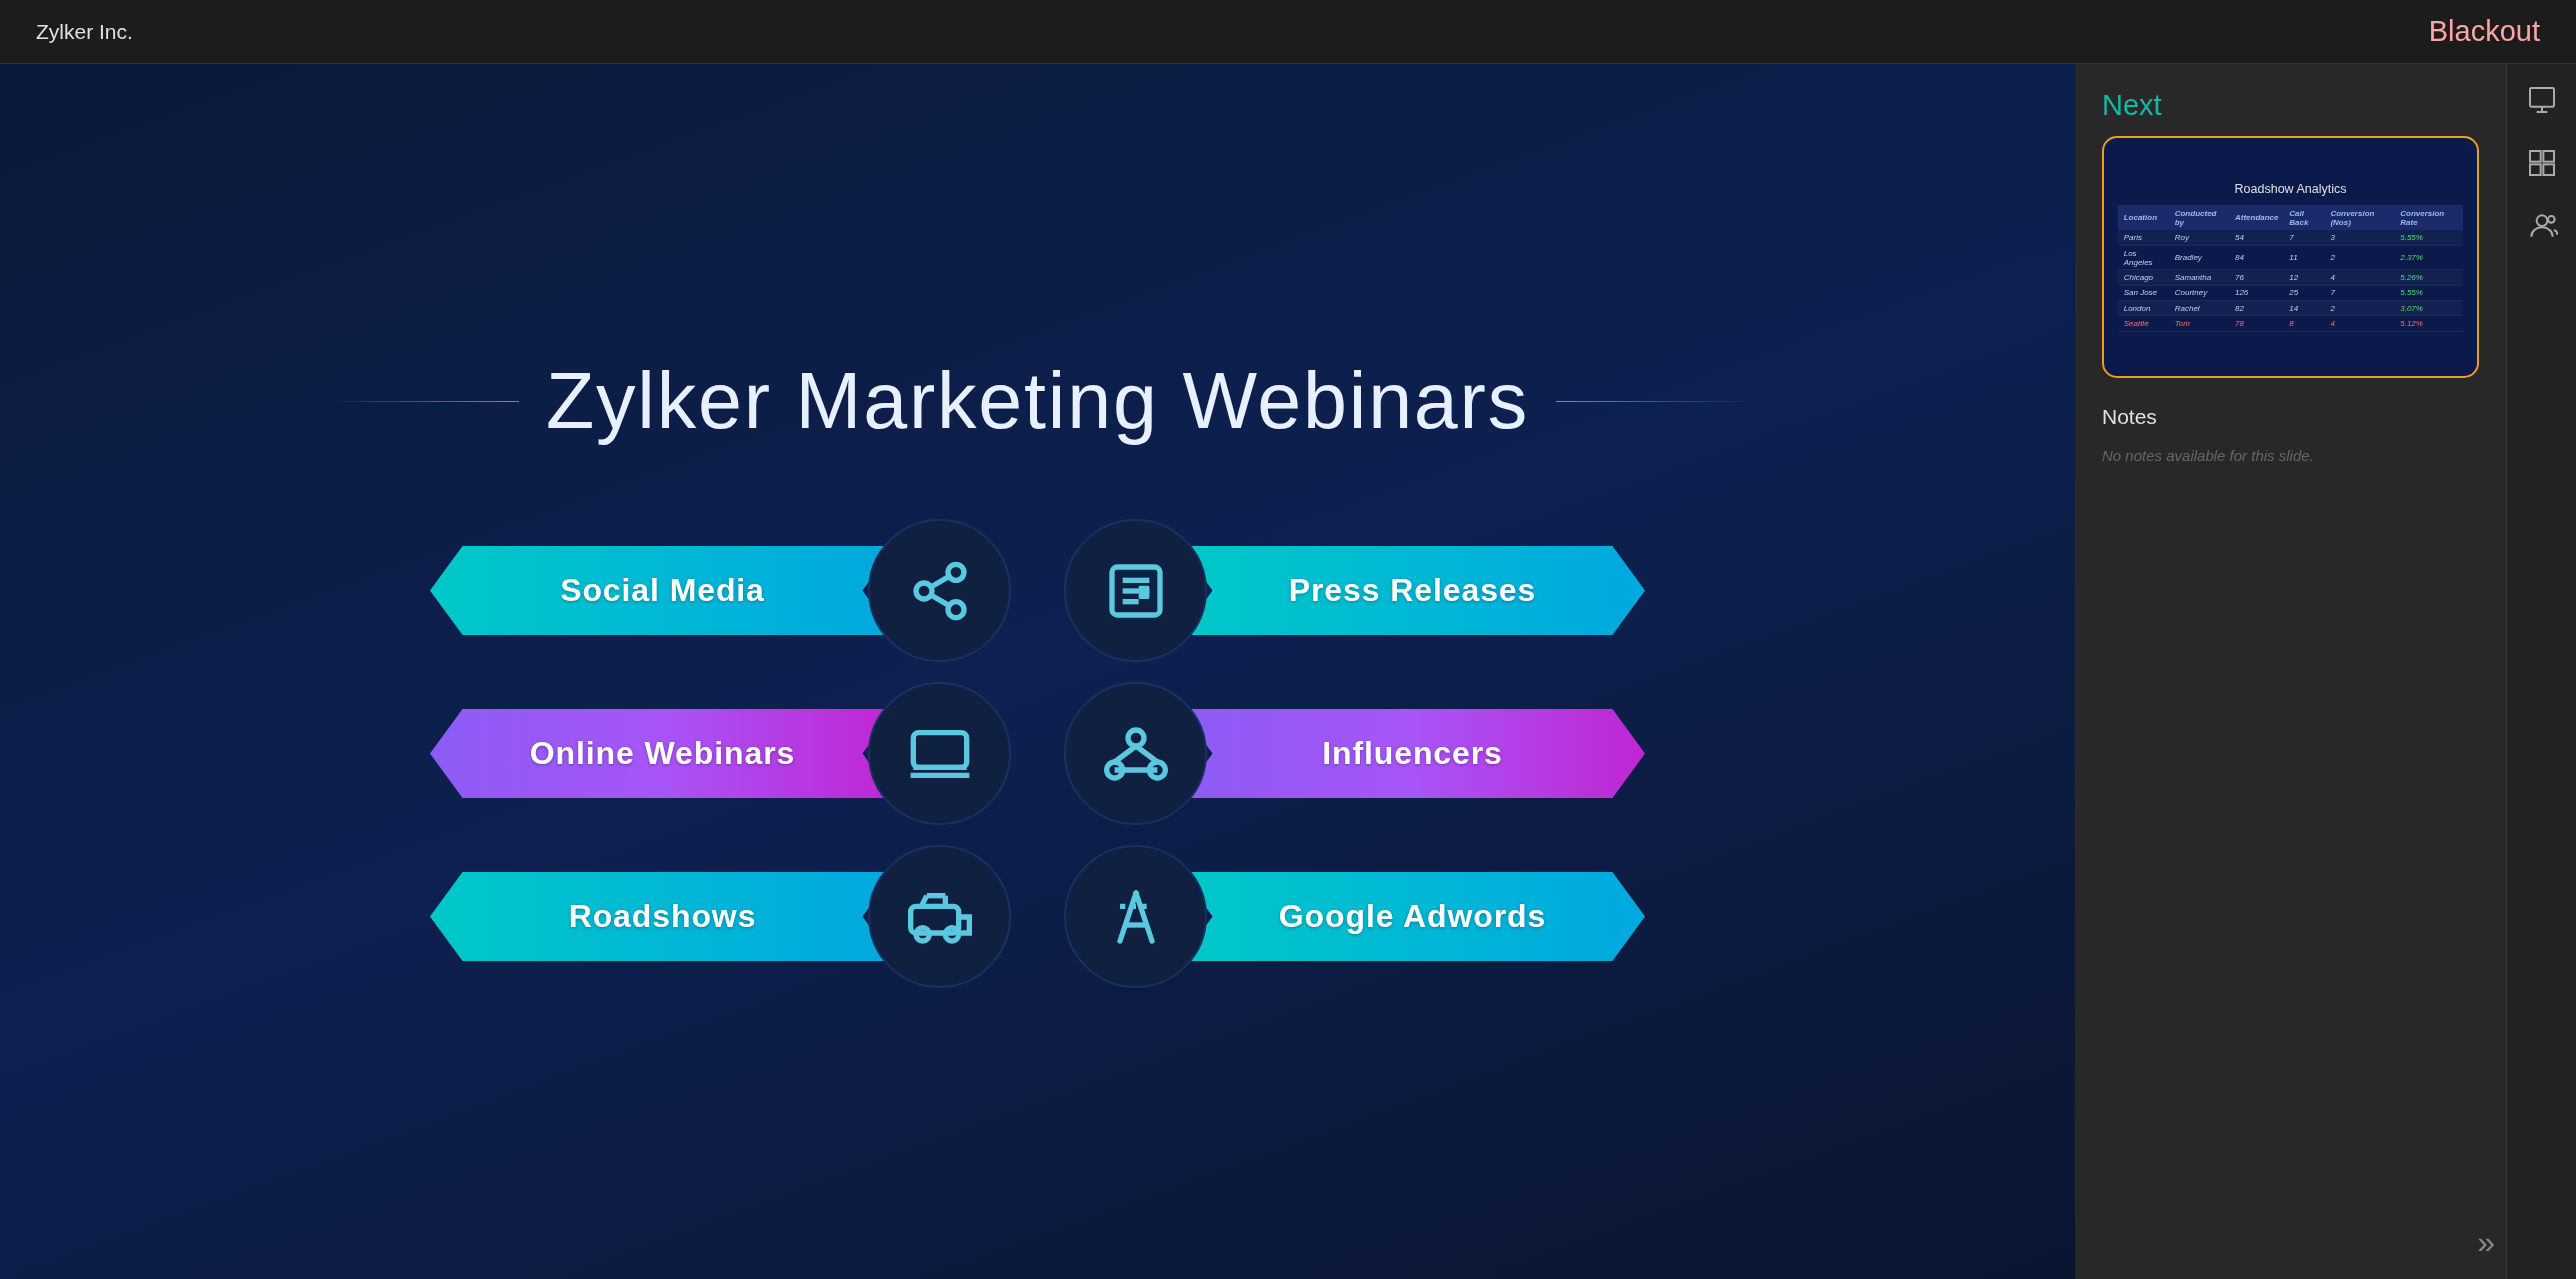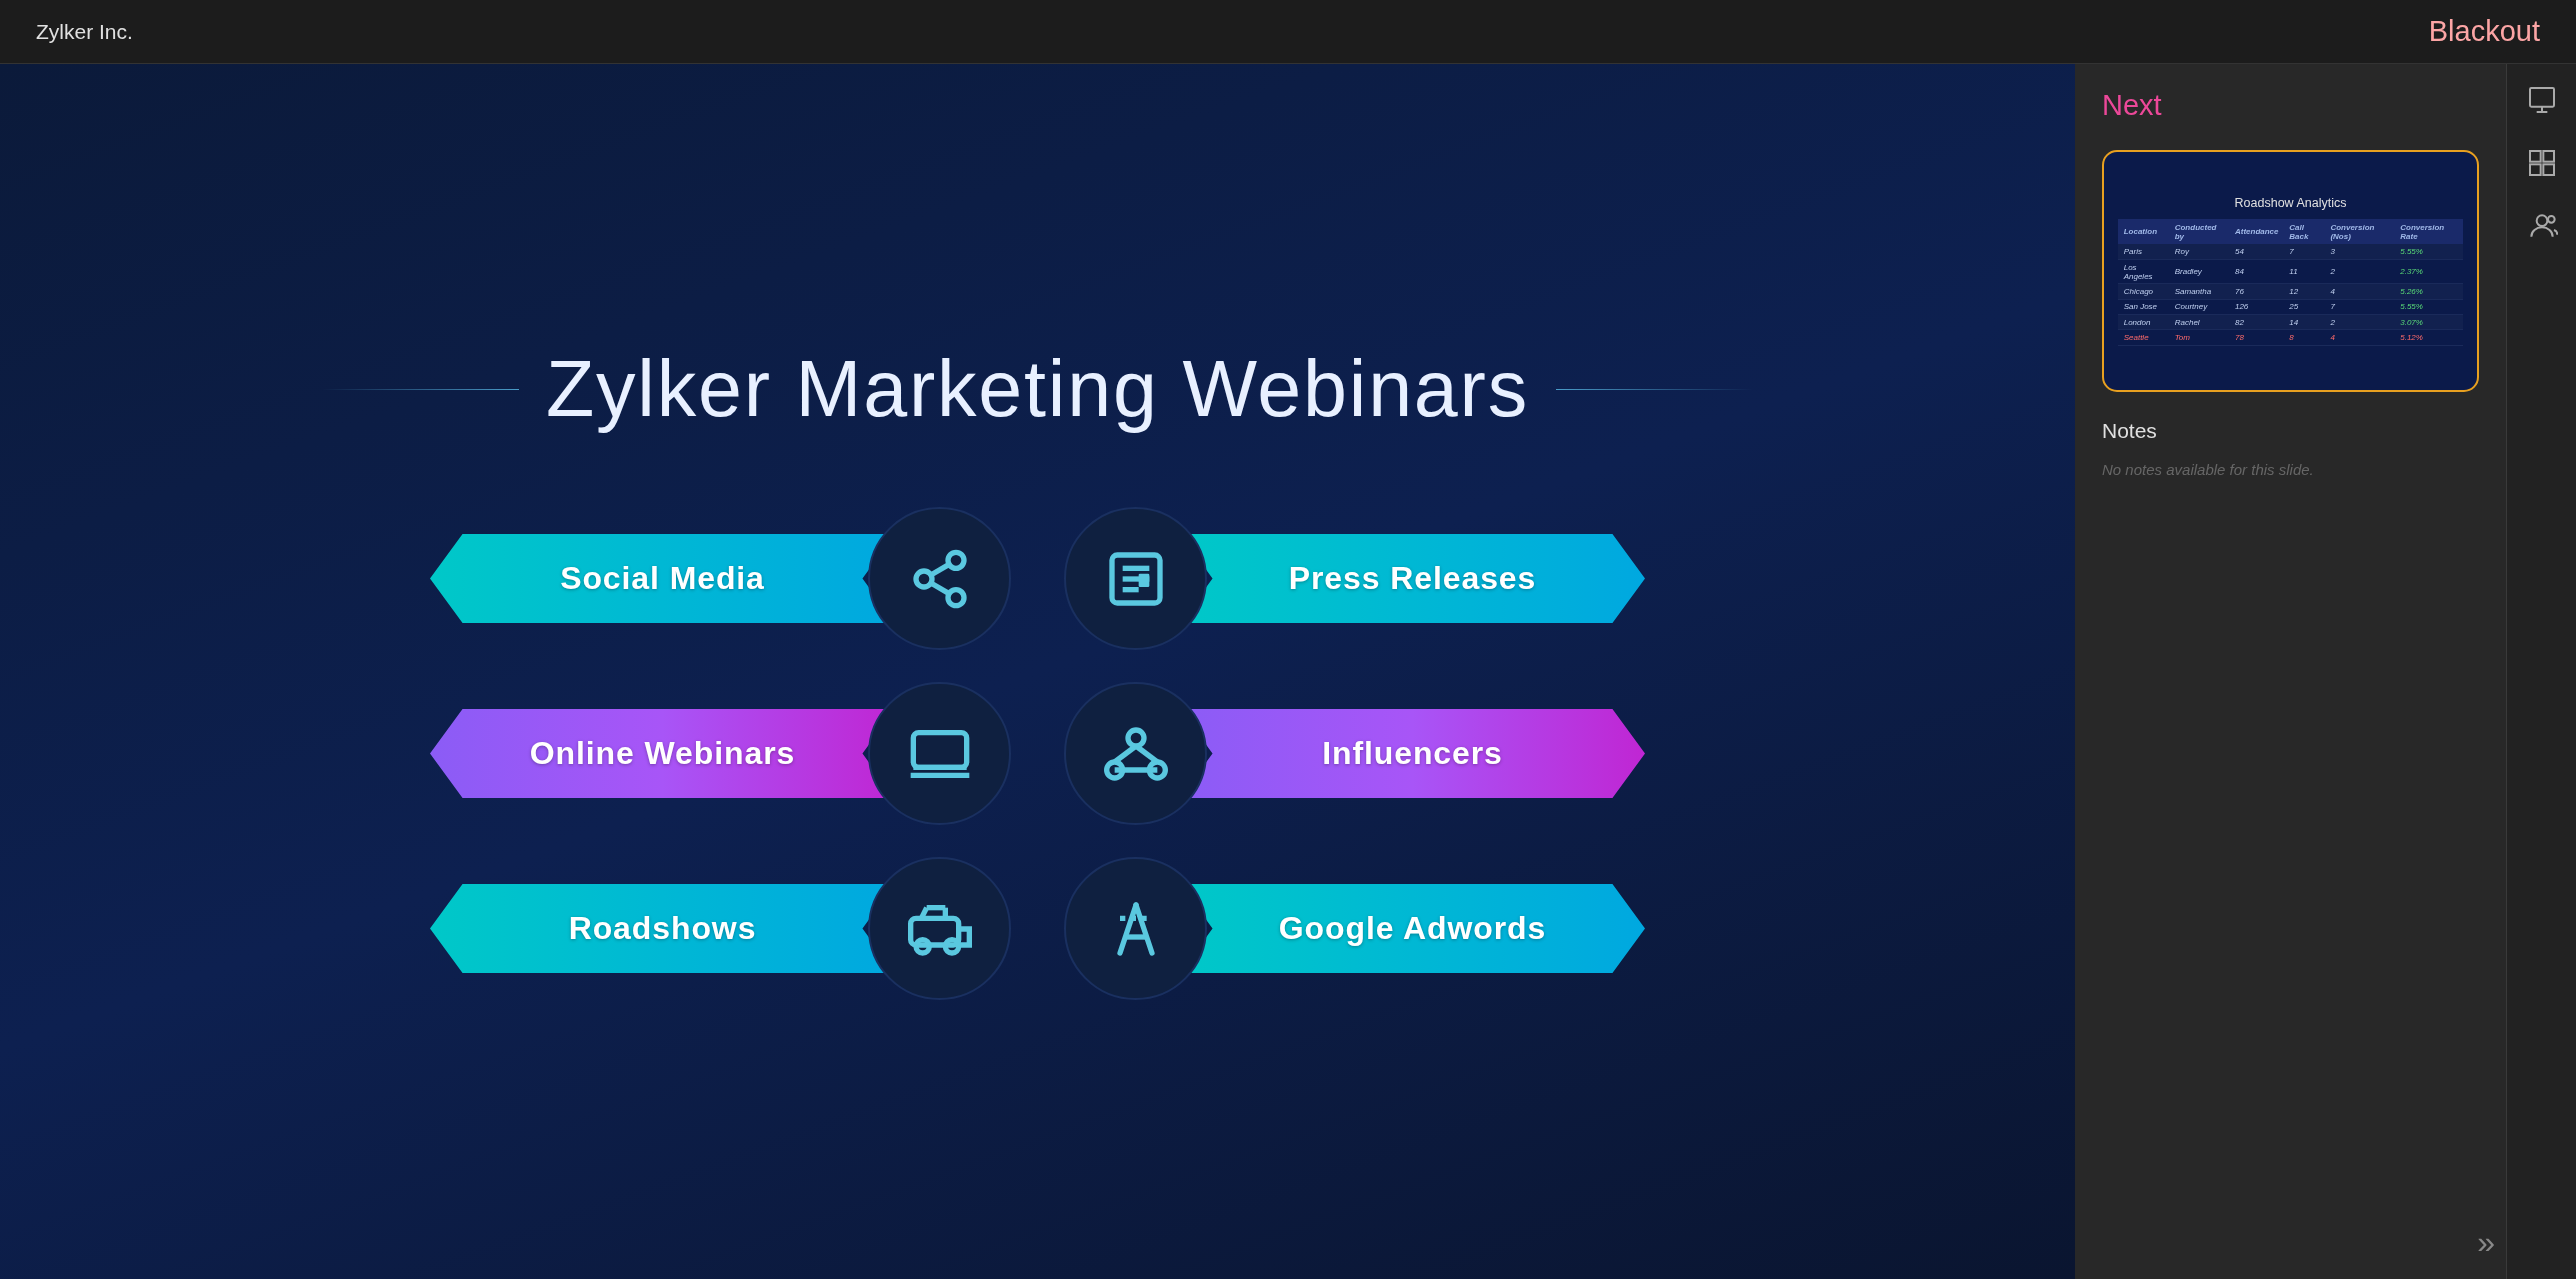--- a/index.html
+++ b/index.html
@@ -77,21 +77,21 @@
     .slide-title::before { right: calc(100% + 27px); }
     .slide-title::after {
       left: calc(100% + 27px);
       background: linear-gradient(90deg, #4a9cc8, transparent);
     }
 
     
     .items-grid {
       display: flex;
       flex-direction: column;
-      gap: 32px;
+      gap: 20px;
       width: 100%;
       max-width: 1610px;
       align-items: center;
     }
 
     .items-row {
       display: flex;
       justify-content: center;
       gap: 107px;
       align-items: center;
@@ -177,22 +177,22 @@
       display: flex;
       align-items: center;
       justify-content: center;
       cursor: pointer;
       border-radius: 3.6px;
       color: #888;
       font-size: 27px;
     }
 
     .next-slide-header {
-      padding: 25px 27px 28px;
-      color: #ec4899;
+      padding: 25px 27px 14px;
+      color: #14b8a6;
       font-size: 29px;
       font-weight: 400;
     }
 
     .next-slide-thumb {
       margin: 0 27px;
       border: 2.7px solid #e8a020;
       border-radius: 15px;
       background: #0b1a4a;
       height: 242px;

